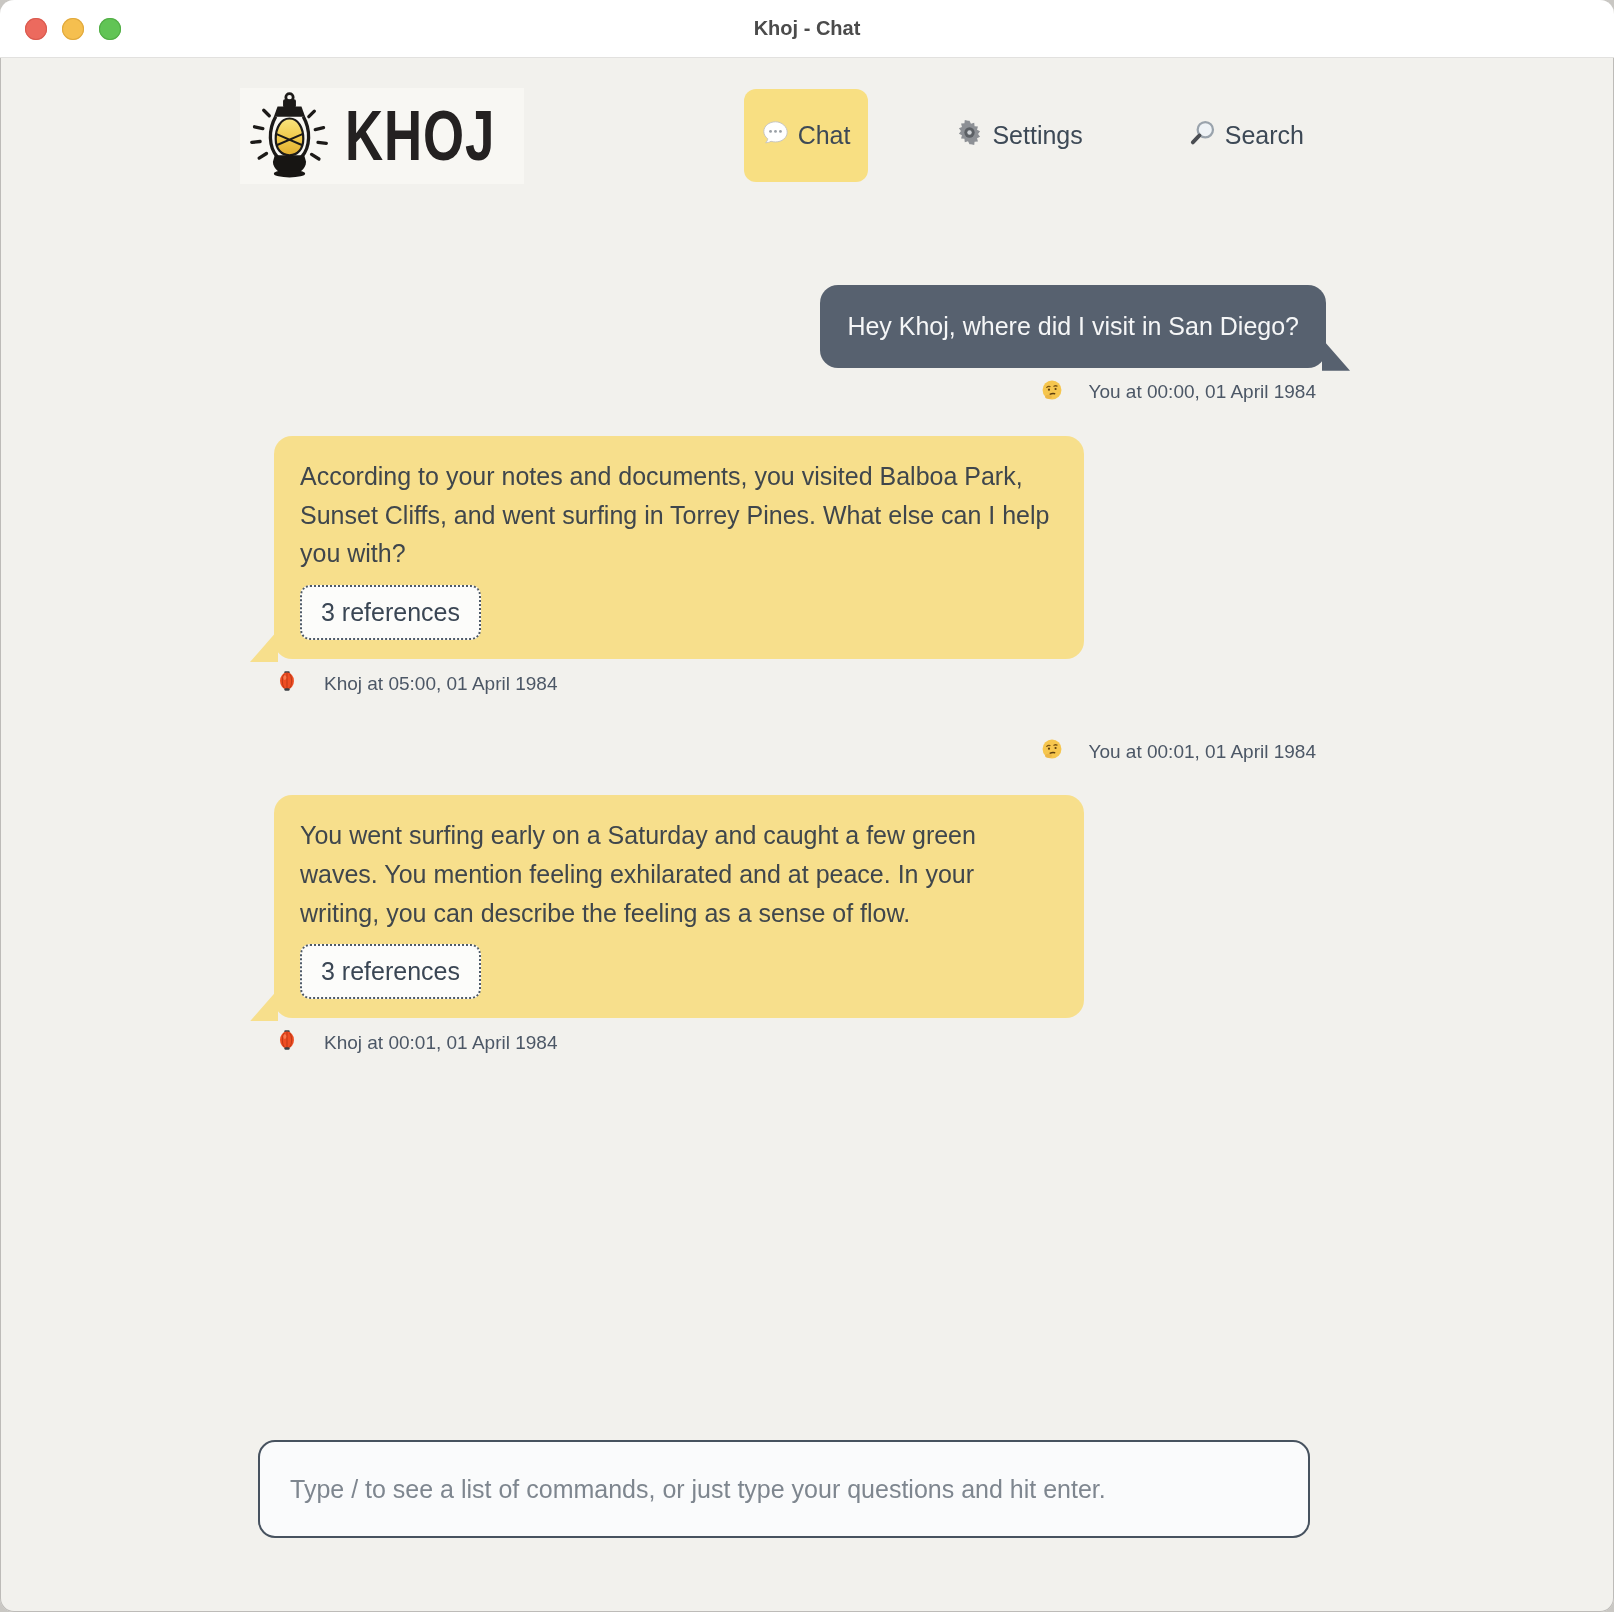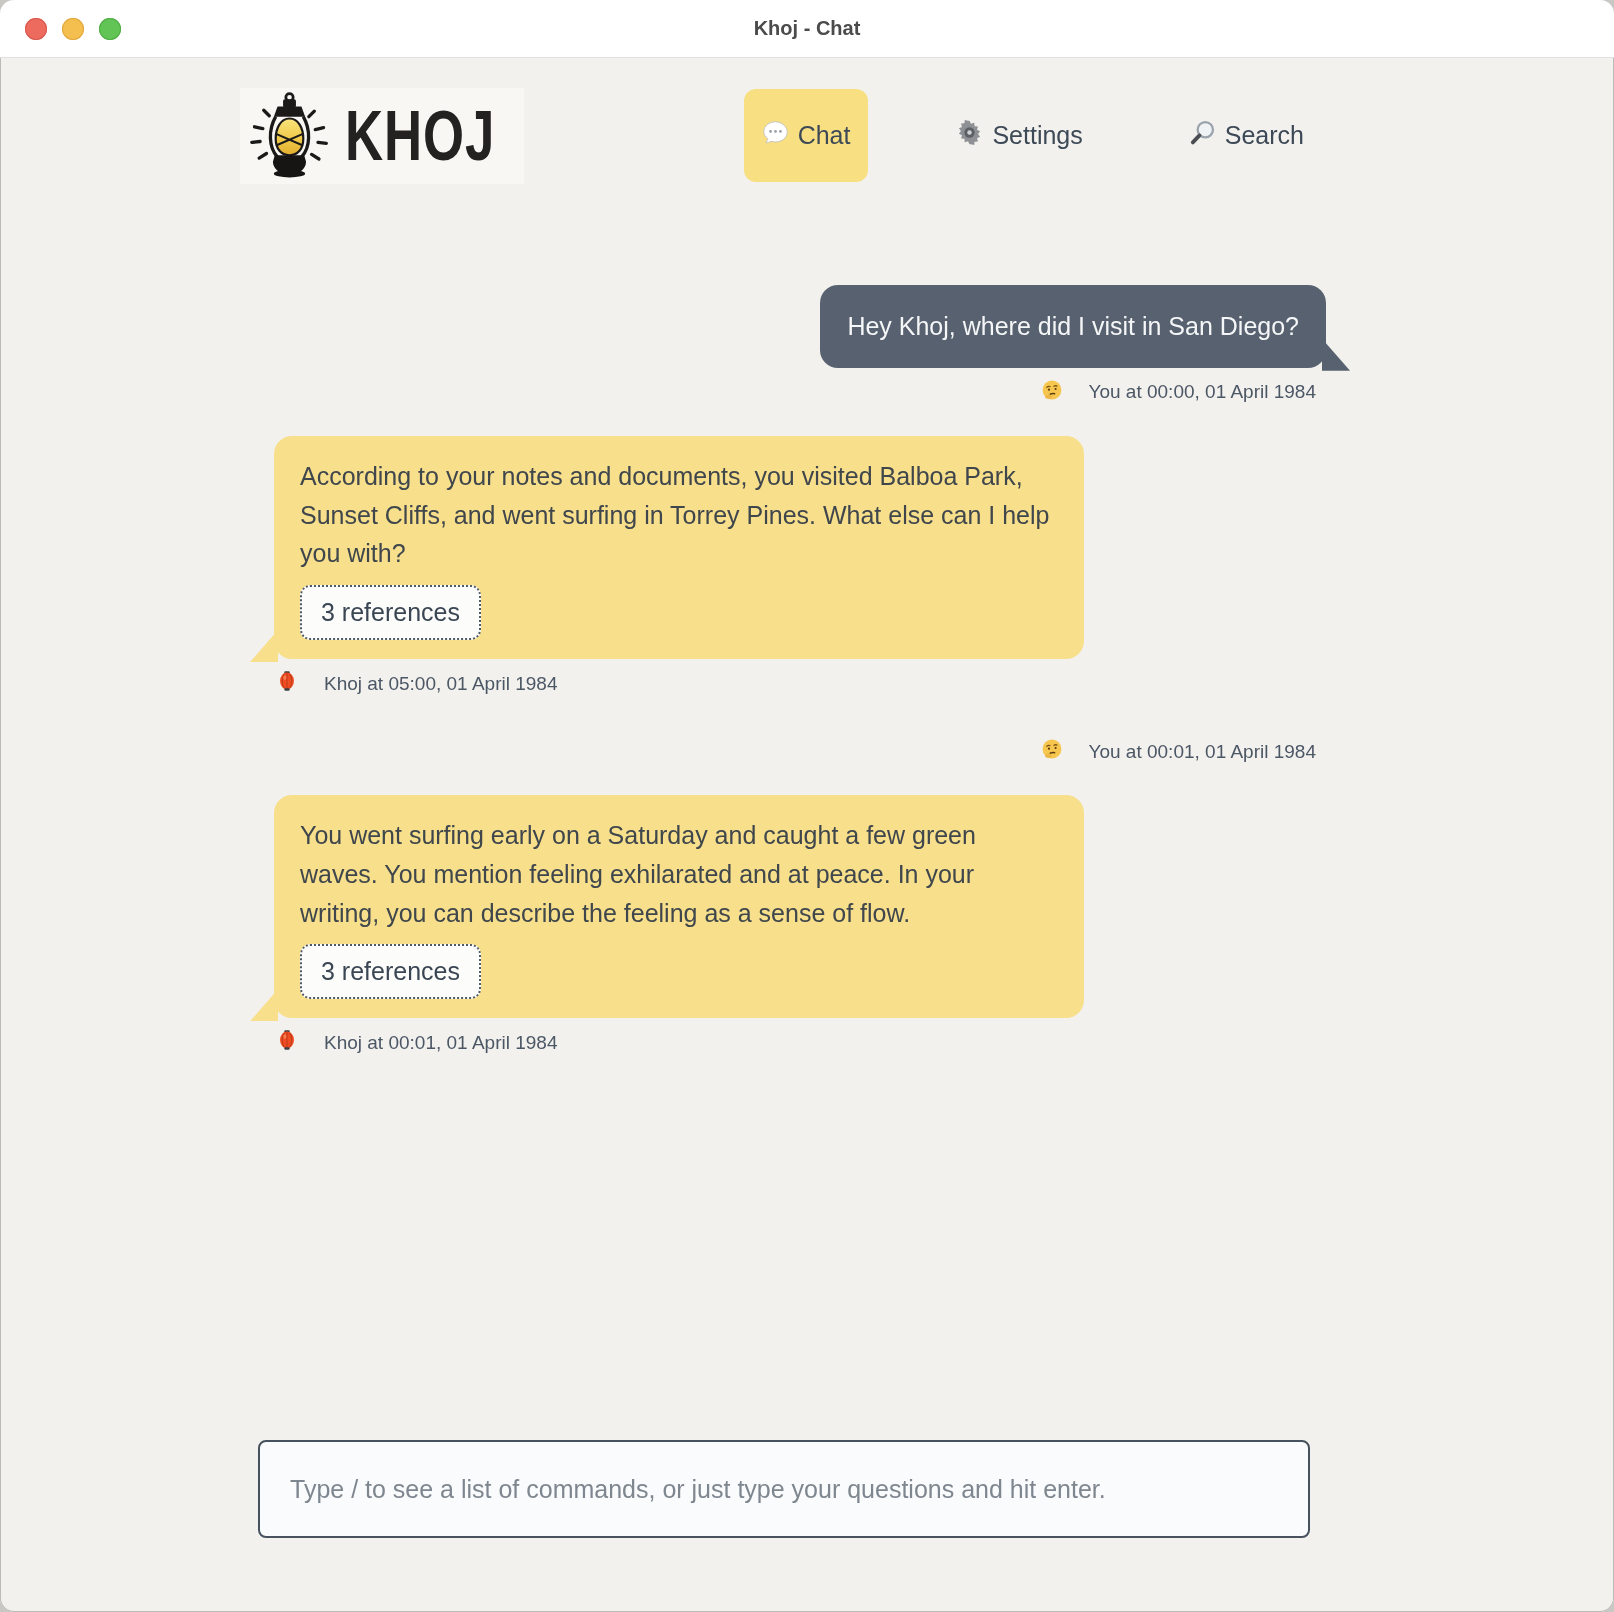--- a/index.html
+++ b/index.html
@@ -99,21 +99,21 @@
     font-size: 19px; color: #4c5766;
   }
   .meta svg { width: 22px; height: 22px; }
   .meta.meta-user { padding-right: 10px; }
   .meta.meta-khoj { padding-left: 2px; }
 
   
   .chat-input-wrap { position: absolute; top: 1440px; left: 258px; width: 1052px; }
   .chat-input {
     width: 100%; height: 98px;
-    border: 2px solid #47525f; border-radius: 8px;
+    border: 2px solid #47525f; border-radius: 17px;
     background: #fafbfc;
     font-size: 25px; color: #3f464c;
     font-family: "Liberation Sans", sans-serif;
     padding: 0 30px; outline: none;
   }
   .chat-input::placeholder { color: #7e868f; opacity: 1; }
 </style>
 </head>
 <body>
 

